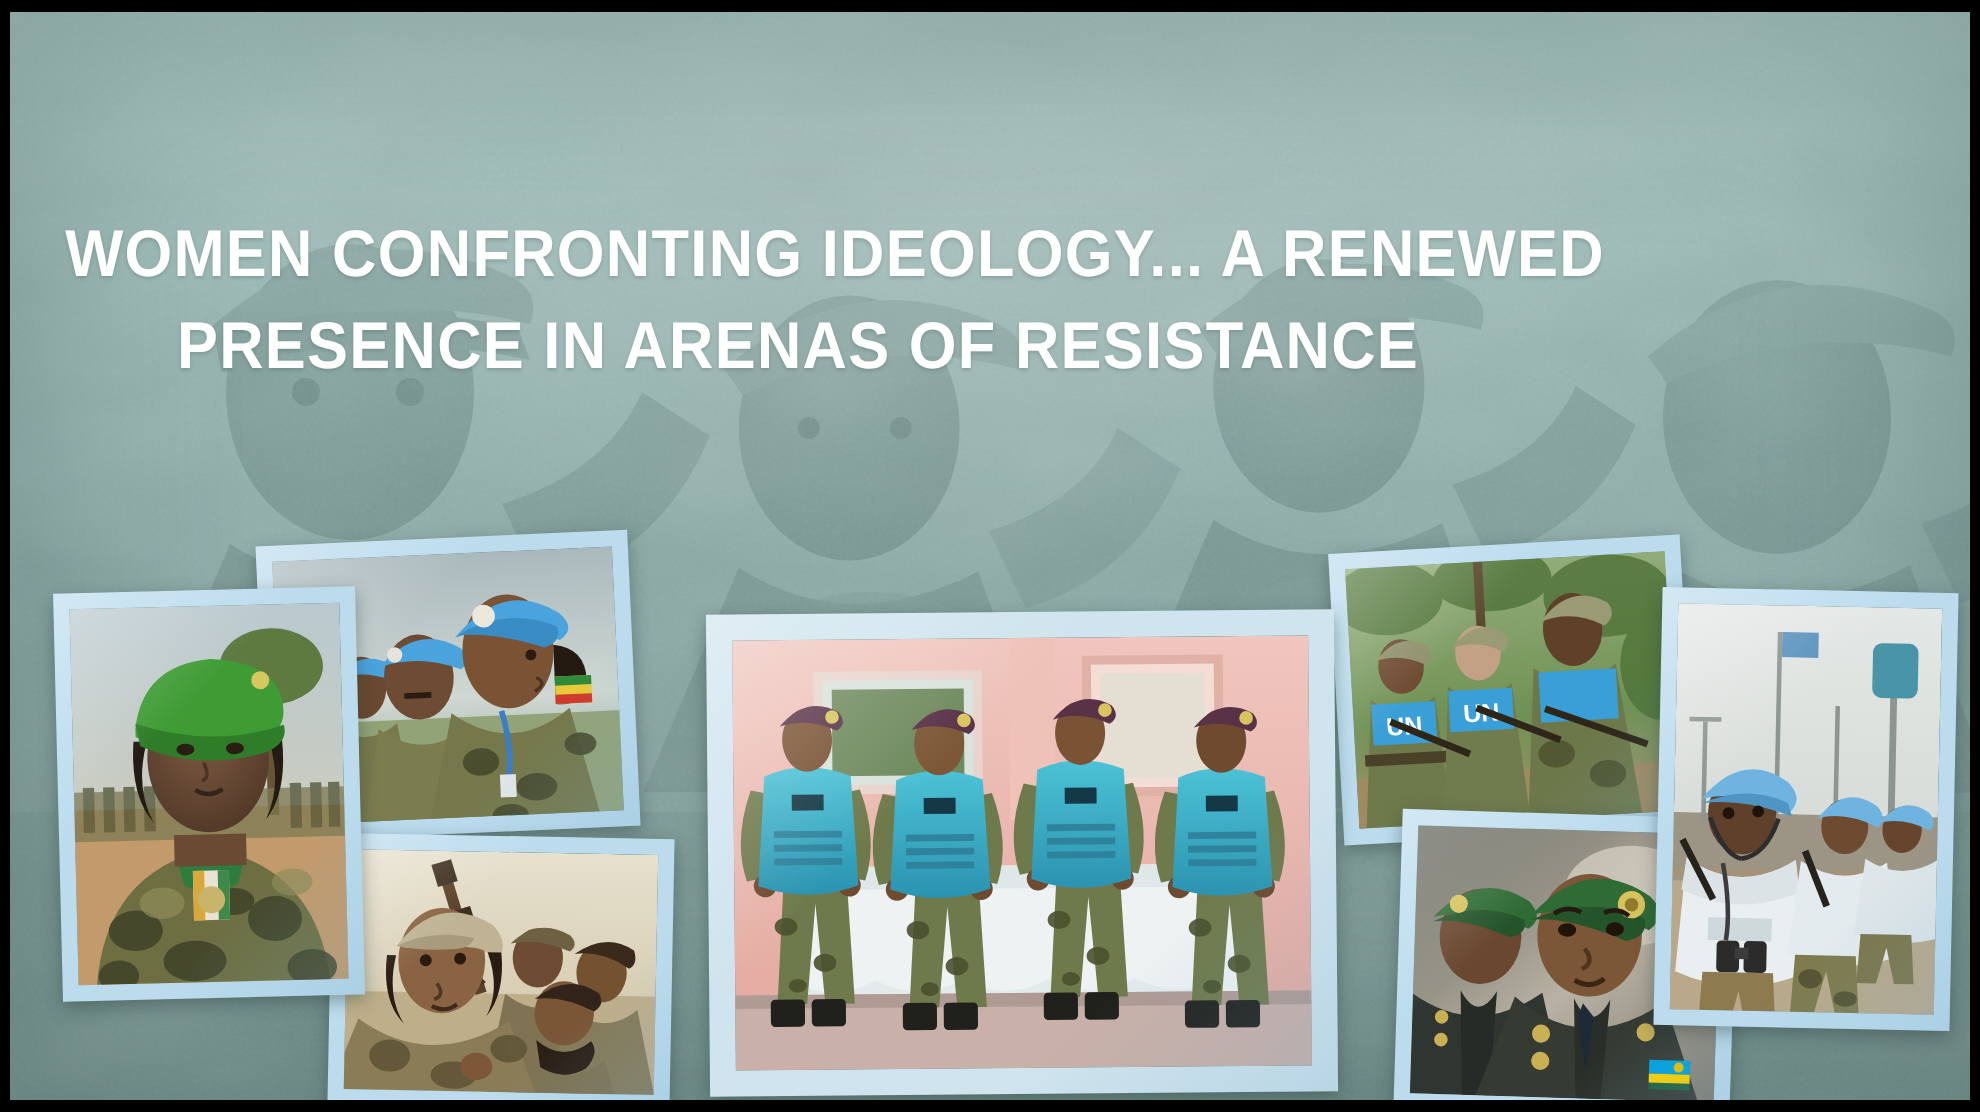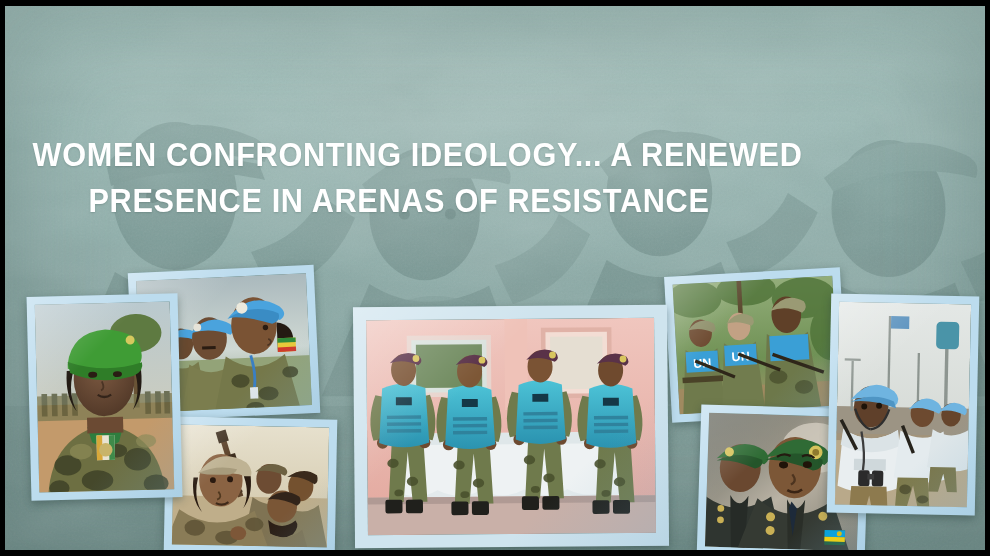--- a/index.html
+++ b/index.html
@@ -71,21 +71,20 @@
   }
 
   
   .title-block {
     position: absolute;
     left: 0;
     top: 98px;
     width: 788px;
     text-align: center;
     z-index: 40;
-    margin-top: 28px;
   }
   .title-line {
     color: #ffffff;
     font-family: "Liberation Sans", sans-serif;
     font-weight: 700;
     font-size: 33px;
     line-height: 46px;
     letter-spacing: 0.7px;
     transform: scaleX(0.93);
     white-space: nowrap;

